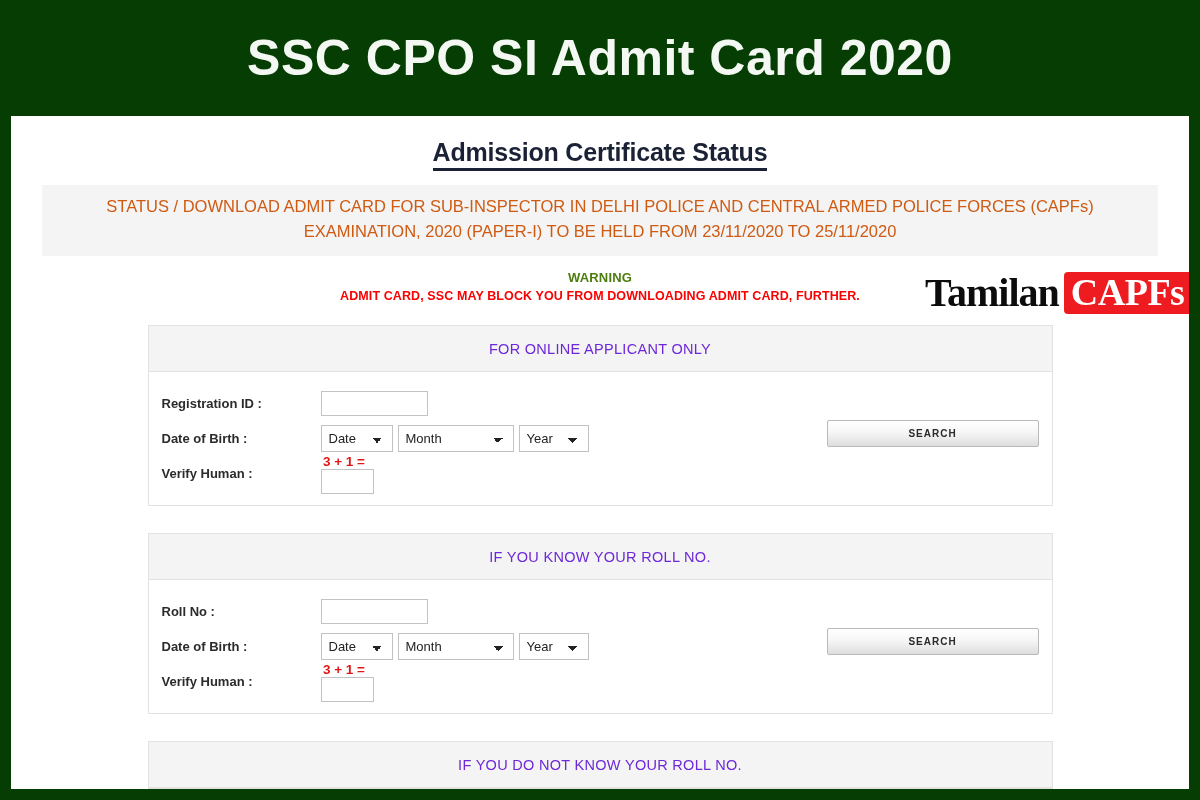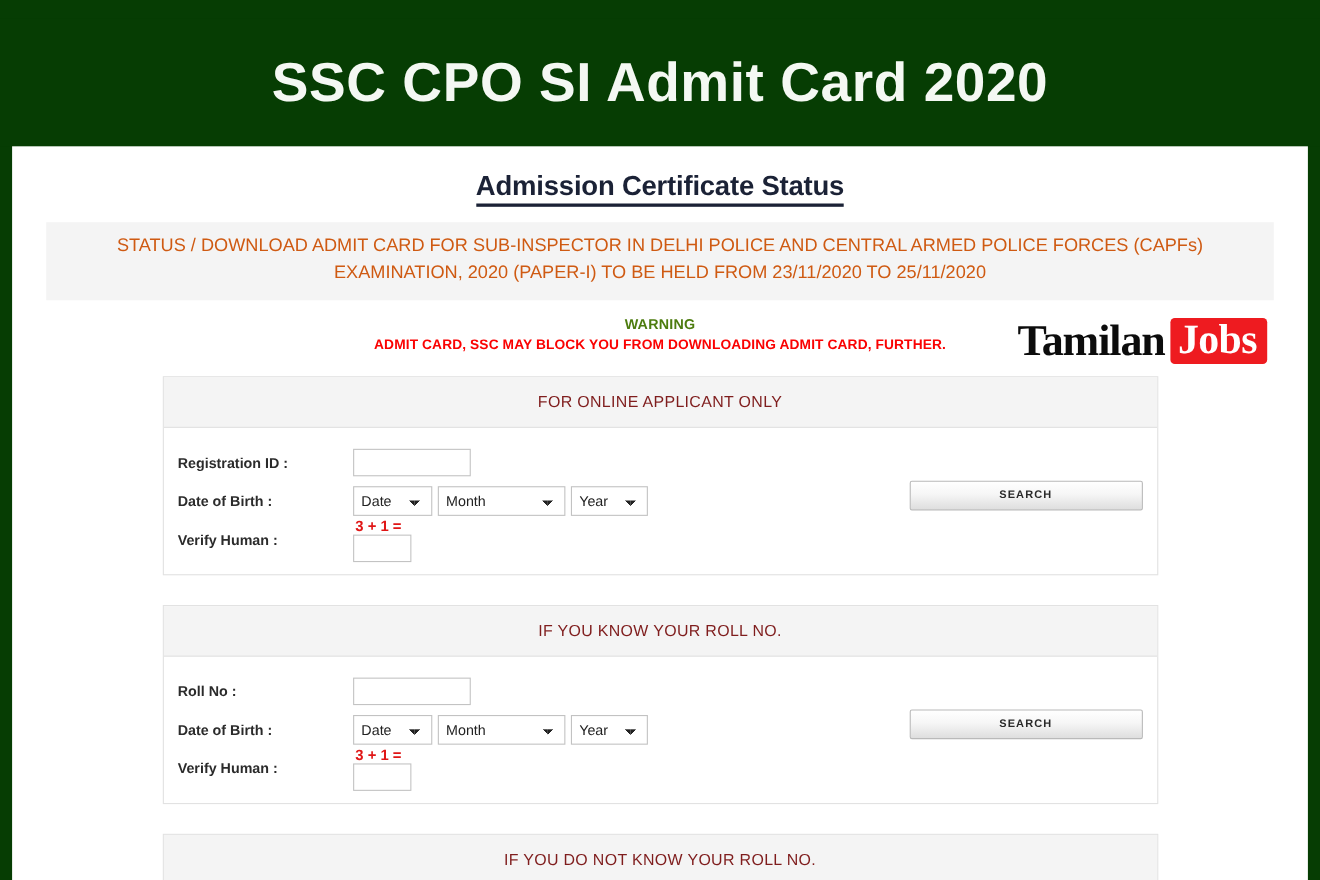--- a/index.html
+++ b/index.html
@@ -11,21 +11,20 @@
     overflow: hidden;
   }
 
   
   #banner {
     height: 116px;
     background: #063d03;
     display: flex;
     align-items: center;
     justify-content: center;
-    margin-top: 17px;
   }
   #banner-title {
     color: #f4f8f3;
     font-size: 50px;
     font-weight: bold;
     letter-spacing: 0.5px;
     line-height: 1;
     white-space: nowrap;
   }
 
@@ -134,21 +133,21 @@
   .panel-head {
     background: #f4f4f4;
     border-bottom: 1px solid #e2e2e2;
     height: 46px;
     display: flex;
     align-items: center;
     justify-content: center;
   }
   .panel-head-text {
     font-size: 14.5px;
-    color: #7f1d1d;
+    color: #6d28d9;
     letter-spacing: 0.3px;
   }
   .panel-body {
     padding: 14px 0 14px 0;
     position: relative;
     min-height: 114px;
   }
 
   .form-row {
     display: flex;
@@ -239,21 +238,21 @@
 
 <div id="banner">
   <div id="banner-title">SSC CPO SI Admit Card 2020</div>
 </div>
 
 <div id="page">
 
   <div id="watermark">
     <span id="wm-tamilan">Tamilan</span>
     <span id="wm-jobs-box">
-      <span id="wm-jobs">Jobs</span>
+      <span id="wm-jobs">CAPFs</span>
     </span>
   </div>
 
   <div id="doc-heading">
     <span id="doc-heading-text">Admission Certificate Status</span>
   </div>
 
   <div id="status-banner">
     <div class="status-line">STATUS / DOWNLOAD ADMIT CARD FOR SUB-INSPECTOR IN DELHI POLICE AND CENTRAL ARMED POLICE FORCES (CAPFs)</div>
     <div class="status-line">EXAMINATION, 2020 (PAPER-I) TO BE HELD FROM 23/11/2020 TO 25/11/2020</div>

